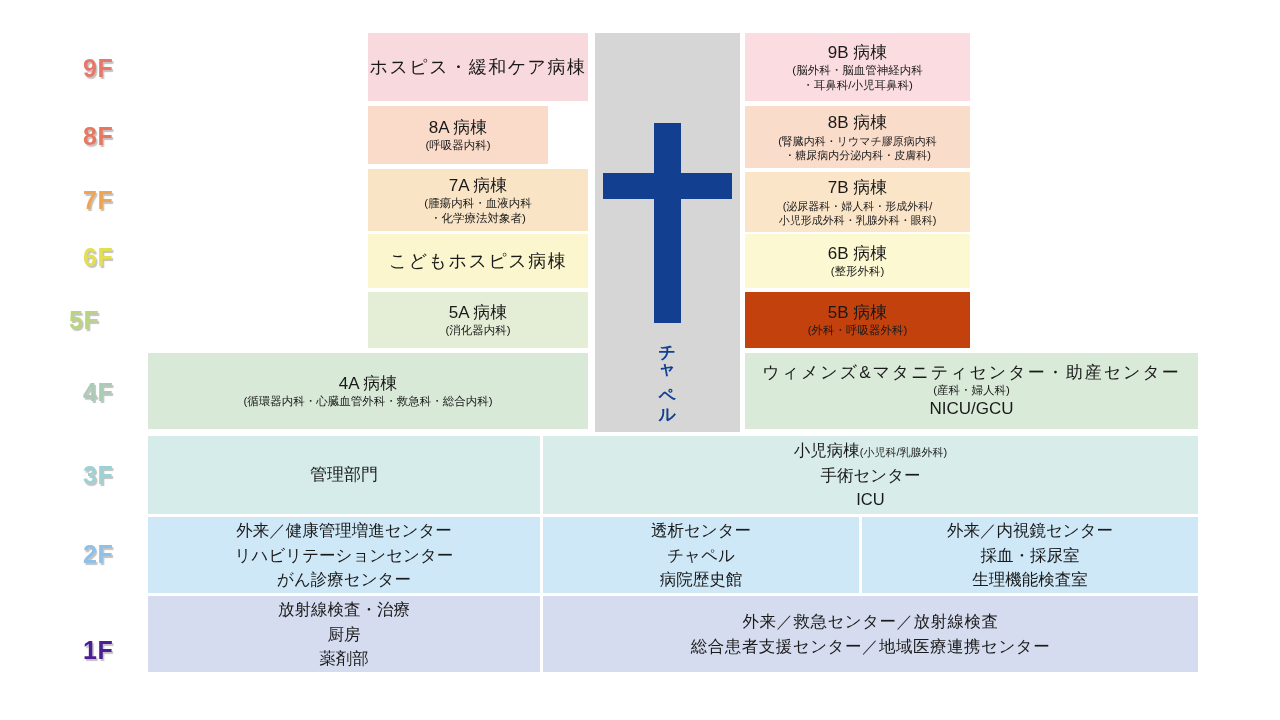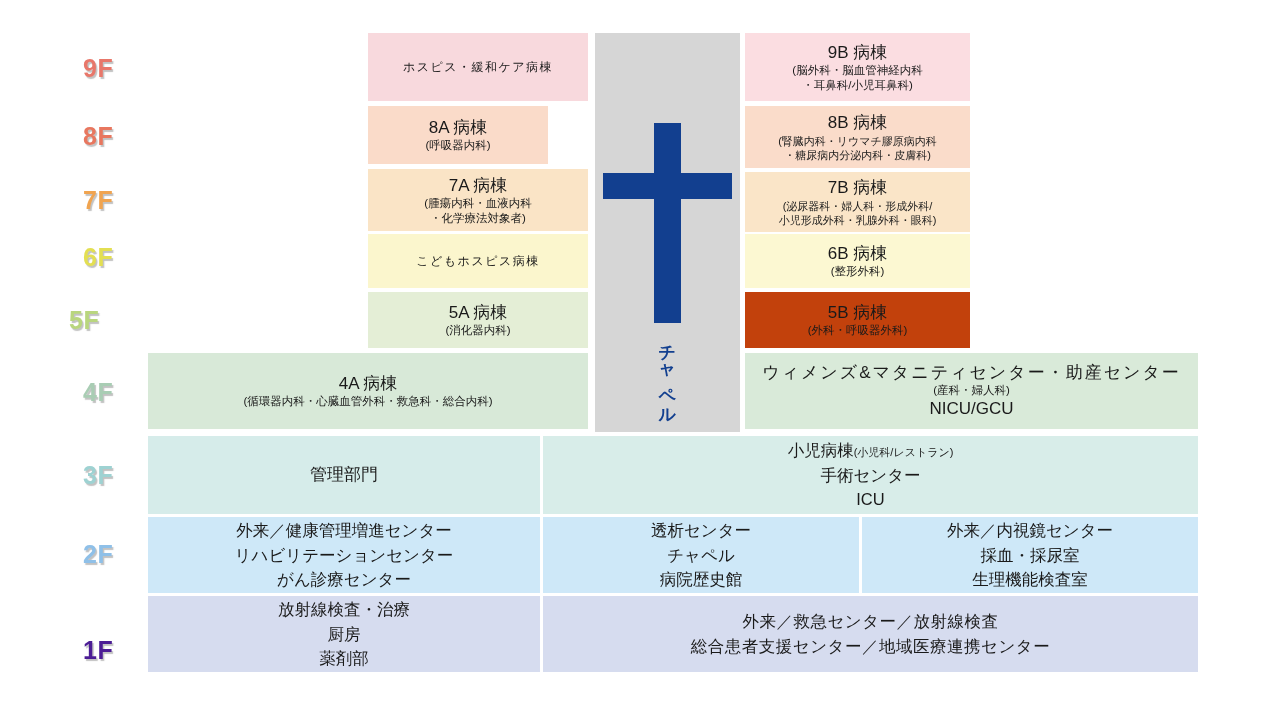--- a/index.html
+++ b/index.html
@@ -24,21 +24,21 @@
     position: absolute;
     display: flex;
     flex-direction: column;
     align-items: center;
     justify-content: center;
     text-align: center;
     color: #1a1a1a;
     padding: 2px 4px;
   }
   .cell .t1 { font-size: 17px; line-height: 1.25; white-space: nowrap; }
-  .cell .t1.lg { font-size: 12px; letter-spacing: 1.5px; }
+  .cell .t1.lg { font-size: 18px; letter-spacing: 1.5px; }
   .cell .t1.wide { letter-spacing: 2px; }
   .cell .sub { font-size: 11.5px; line-height: 1.28; white-space: nowrap; }
   .cell .sub.s2 { font-size: 11px; }
   .cell .line { font-size: 16.5px; line-height: 1.5; white-space: nowrap; }
   .cell .line.sp { letter-spacing: 0.5px; }
   .cell .inlinesub { font-size: 11px; }
   .cell .mono { font-size: 17px; line-height: 1.3; }
 
   #chapel {
     position: absolute;
@@ -135,21 +135,21 @@
   <div class="cell" style="left:745px; top:353px; width:453px; height:76px; background:#d9ead9;">
     <div class="t1 wide">ウィメンズ&amp;マタニティセンター・助産センター</div>
     <div class="sub">(産科・婦人科)</div>
     <div class="mono">NICU/GCU</div>
   </div>
 
   <div class="cell" style="left:148px; top:436px; width:392px; height:78px; background:#d6ecea;">
     <div class="t1">管理部門</div>
   </div>
   <div class="cell" style="left:543px; top:436px; width:655px; height:78px; background:#d8ede9;">
-    <div class="line"><span>小児病棟</span><span class="inlinesub">(小児科/レストラン)</span></div>
+    <div class="line"><span>小児病棟</span><span class="inlinesub">(小児科/乳腺外科)</span></div>
     <div class="line">手術センター</div>
     <div class="line">ICU</div>
   </div>
 
   <div class="cell" style="left:148px; top:517px; width:392px; height:76px; background:#cee8f8;">
     <div class="line">外来／健康管理増進センター</div>
     <div class="line">リハビリテーションセンター</div>
     <div class="line">がん診療センター</div>
   </div>
   <div class="cell" style="left:543px; top:517px; width:316px; height:76px; background:#cee8f8;">

